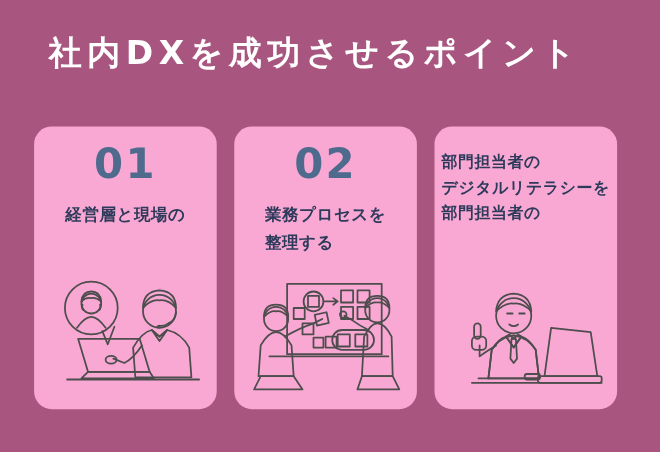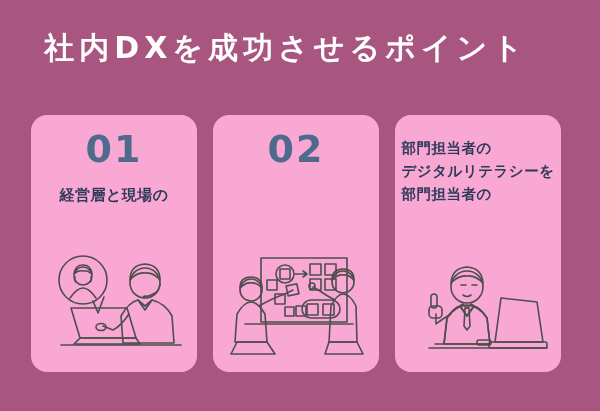--- a/index.html
+++ b/index.html
@@ -99,20 +99,24 @@
 
         <polygon points="30,58 86,58 95,88 39,88" fill="#e3e3e3" class="ln"></polygon>
         <polygon points="39,88 95,88 99,94 33,94" fill="#f2f2f2" class="ln"></polygon>
         <line x1="20" y1="95" x2="140" y2="95" class="ln"></line>
       </svg>
     </div>
   </div>
 
   <div class="card">
     <div class="card-number">02</div>
+    <div class="card-text">
+      <div>業務プロセスを</div>
+      <div>整理する</div>
+    </div>
     <div class="card-illustration">
       <svg width="146" height="112" viewBox="0 0 146 112">
 
         <rect x="38" y="8" width="86" height="64" fill="#ffffff" class="ln"></rect>
 
         <circle cx="62" cy="24" r="9" fill="#ffffff" class="ln"></circle>
         <rect x="57" y="19" width="10" height="10" fill="#3e5170" class="ln"></rect>
         <path d="M72 24 L84 24 M84 24 L80 21 M84 24 L80 27" class="ln"></path>
         <rect x="87" y="14" width="11" height="11" fill="#3e5170" class="ln"></rect>
         <rect x="102" y="14" width="11" height="11" fill="#3e5170" class="ln"></rect>

